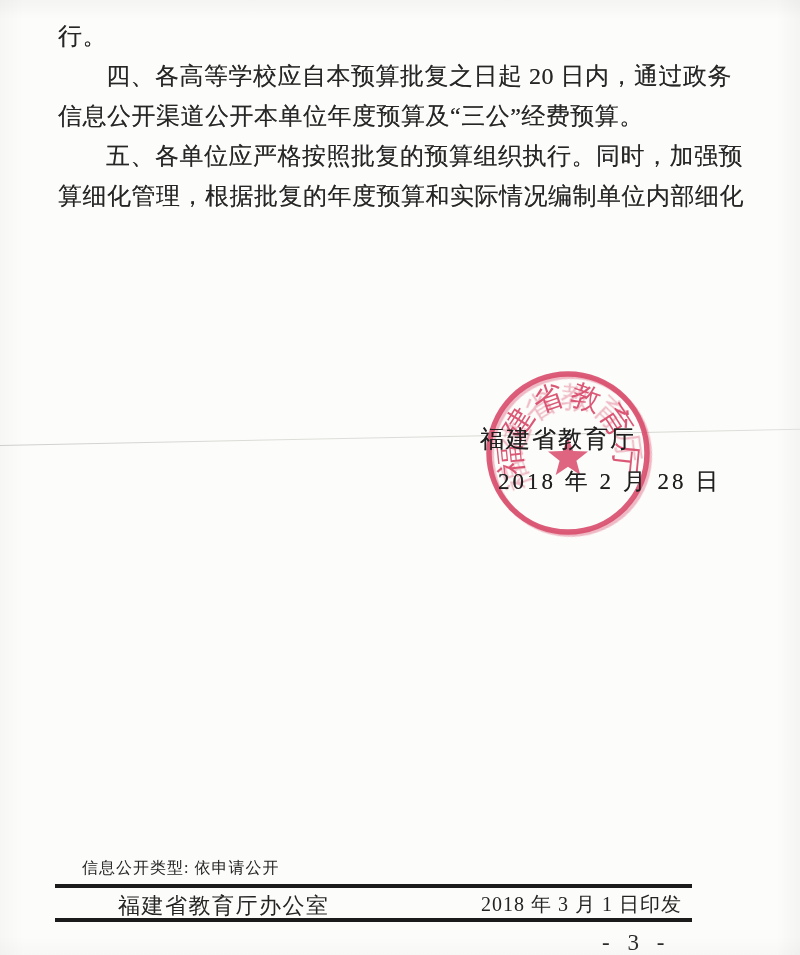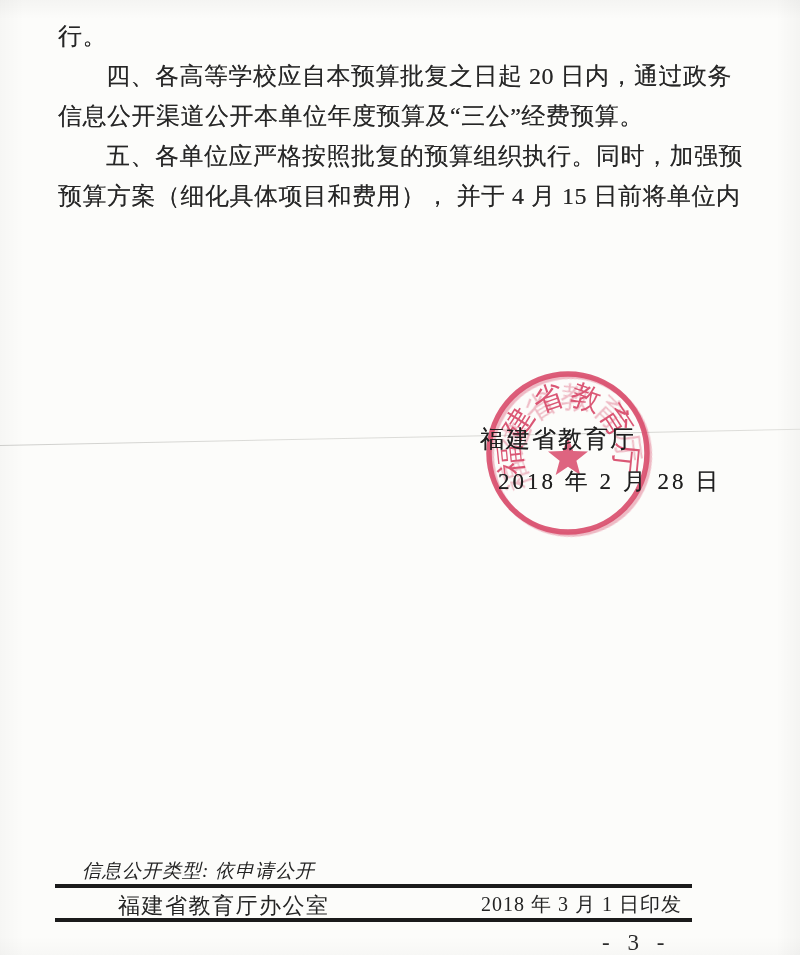--- a/index.html
+++ b/index.html
@@ -70,25 +70,24 @@
     letter-spacing: 3px;
     color: #1f1f1f;
     white-space: nowrap;
     text-shadow: 0 0 0.6px rgba(30,30,30,0.6);
     margin-left: 36px;
   }
 
   .footer-info {
     position: absolute;
     left: 82px; top: 858px;
-    font-size: 19px;
+    font-size: 16px;
     letter-spacing: 1px;
     color: #242424;
     white-space: nowrap;
-    font-style: italic;
   }
   .rule {
     position: absolute;
     left: 55px;
     width: 637px; height: 4px;
     background: #1b1b1b;
   }
   .rule-1 { top: 884px; }
   .rule-2 { top: 918px; }
   .footer-issuer {
@@ -120,21 +119,21 @@
 </head>
 <body>
 
 <div class="page">
 
   <div class="body-text">
     <div class="line">行。</div>
     <div class="line indent">四、各高等学校应自本预算批复之日起 20 日内，通过政务</div>
     <div class="line">信息公开渠道公开本单位年度预算及“三公”经费预算。</div>
     <div class="line indent">五、各单位应严格按照批复的预算组织执行。同时，加强预</div>
-    <div class="line">预算方案（细化具体项目和费用）， 并于 4 月 15 日前将单位内</div>
+    <div class="line">算细化管理，根据批复的年度预算和实际情况编制单位内部细化</div>
   </div>
 
   <div class="crease"></div>
 
   <div class="seal">
     <svg viewBox="0 0 172 172">
       <defs>
         <path id="sealArc" d="M 42.5 106.3 A 48 48 0 1 1 129.5 106.3" fill="none"></path>
       </defs>
 

